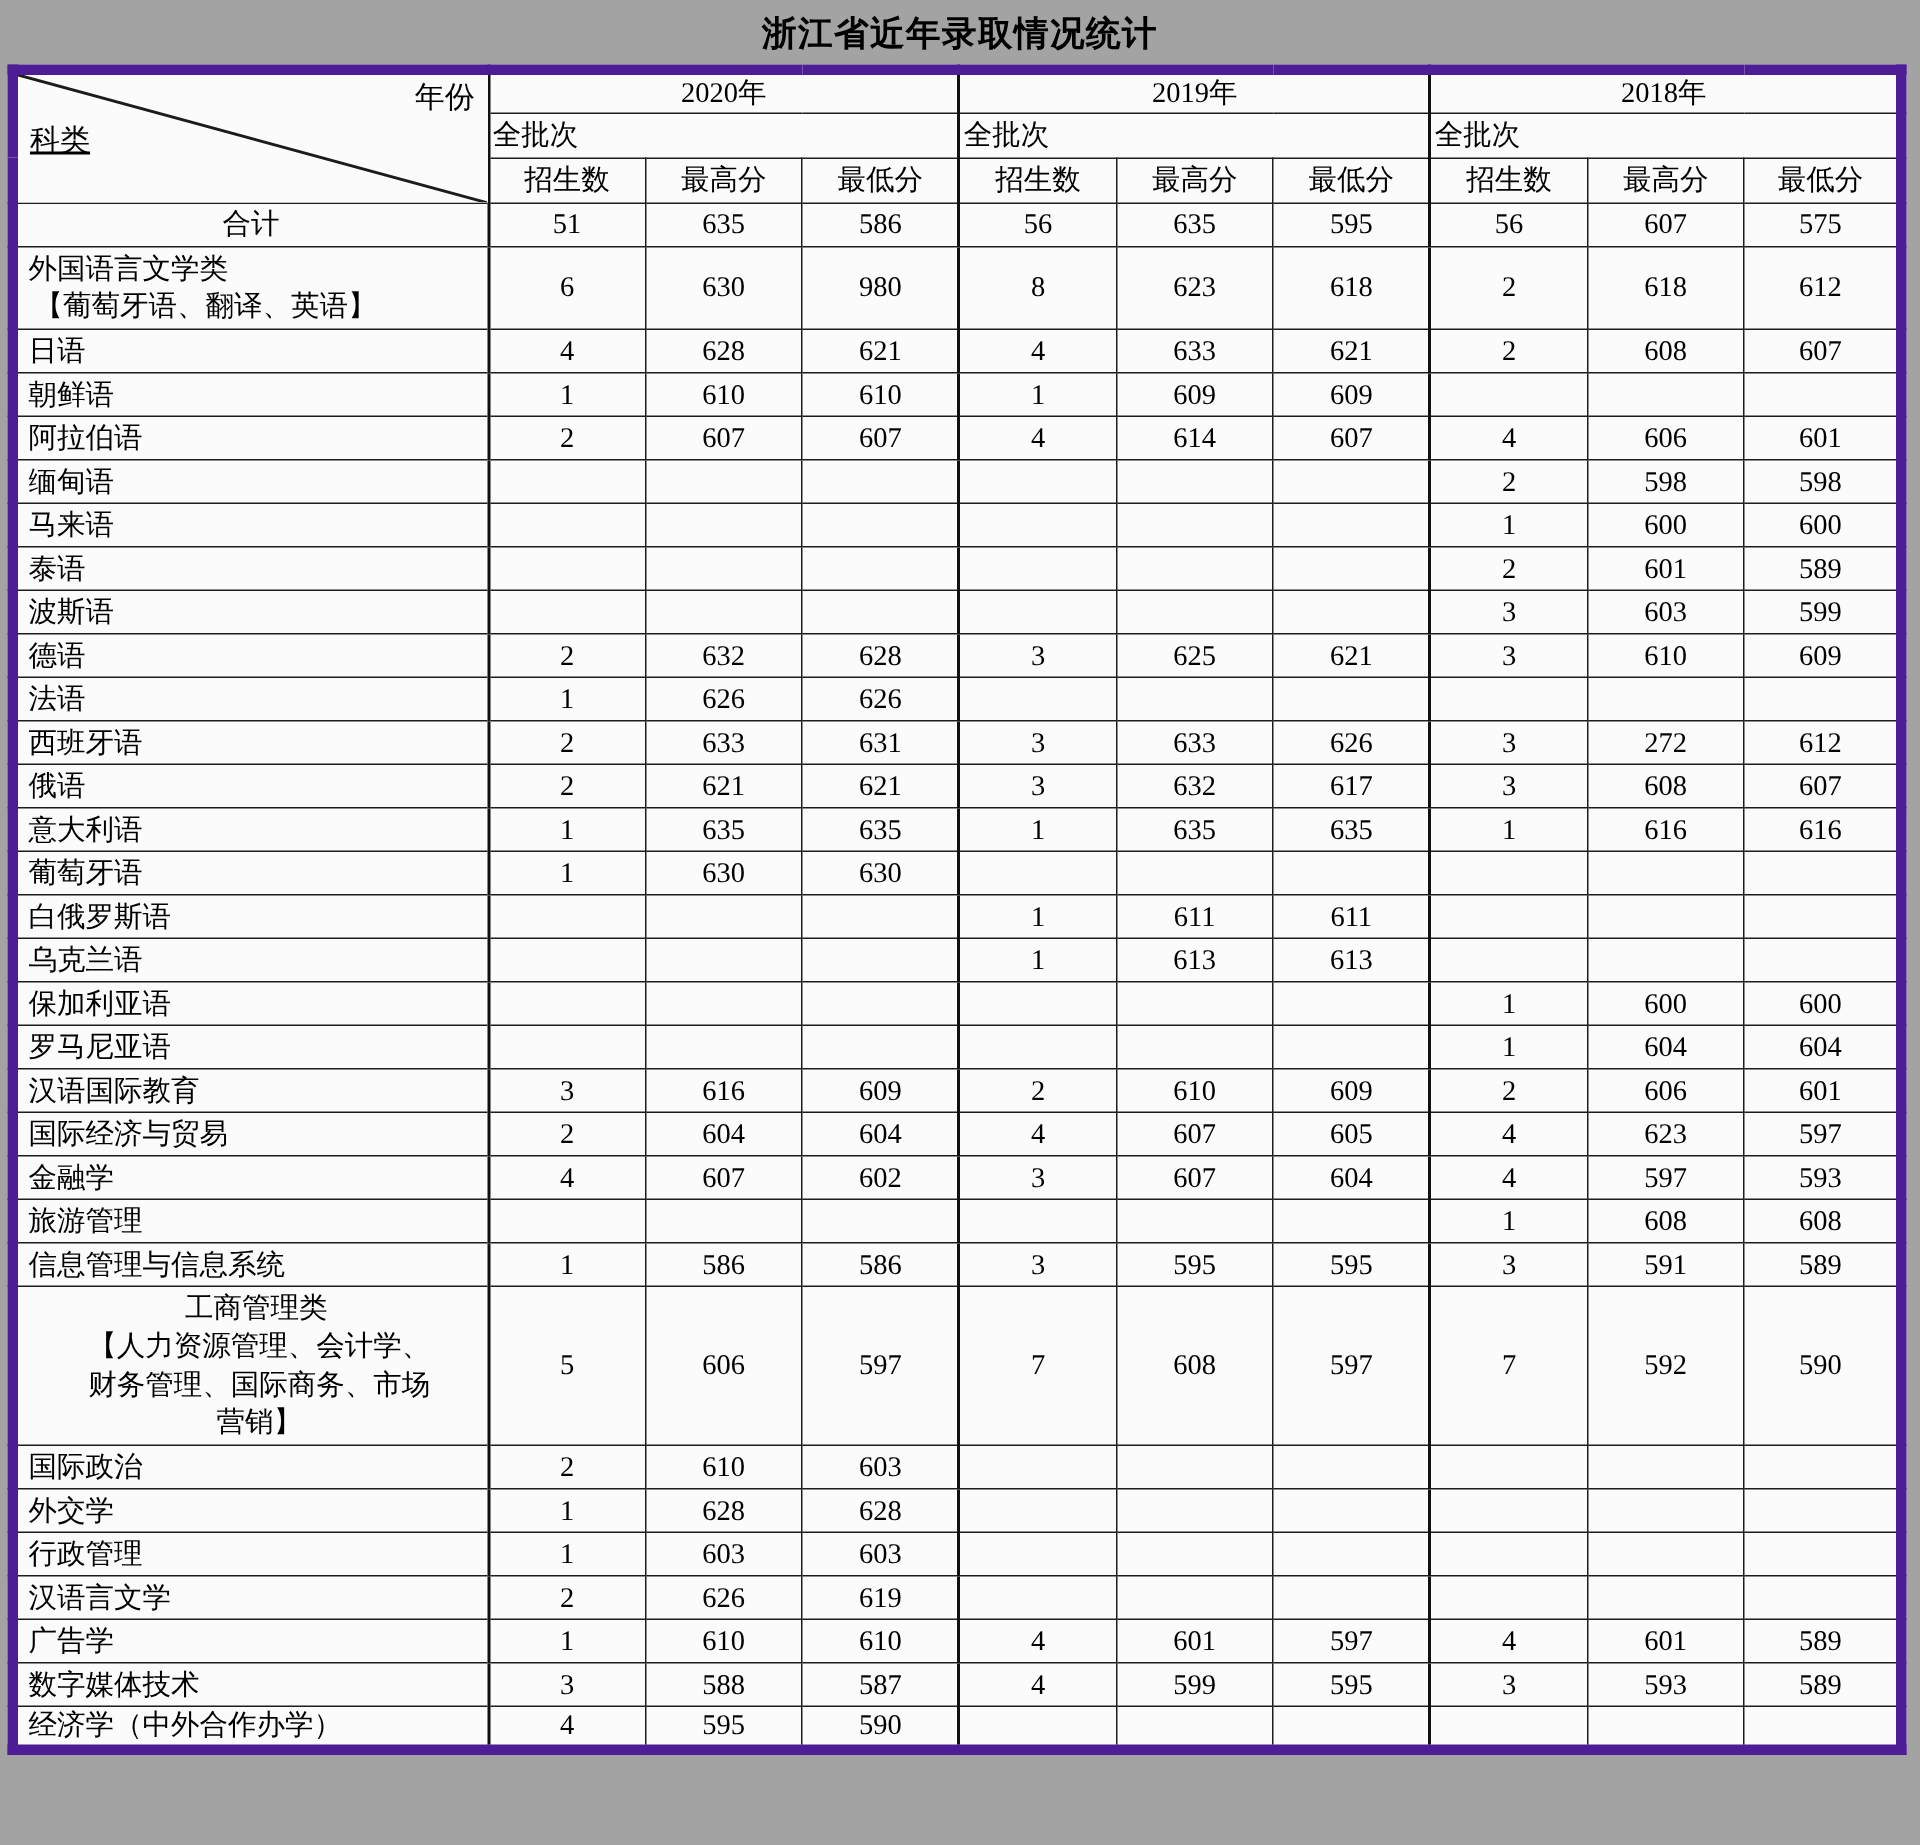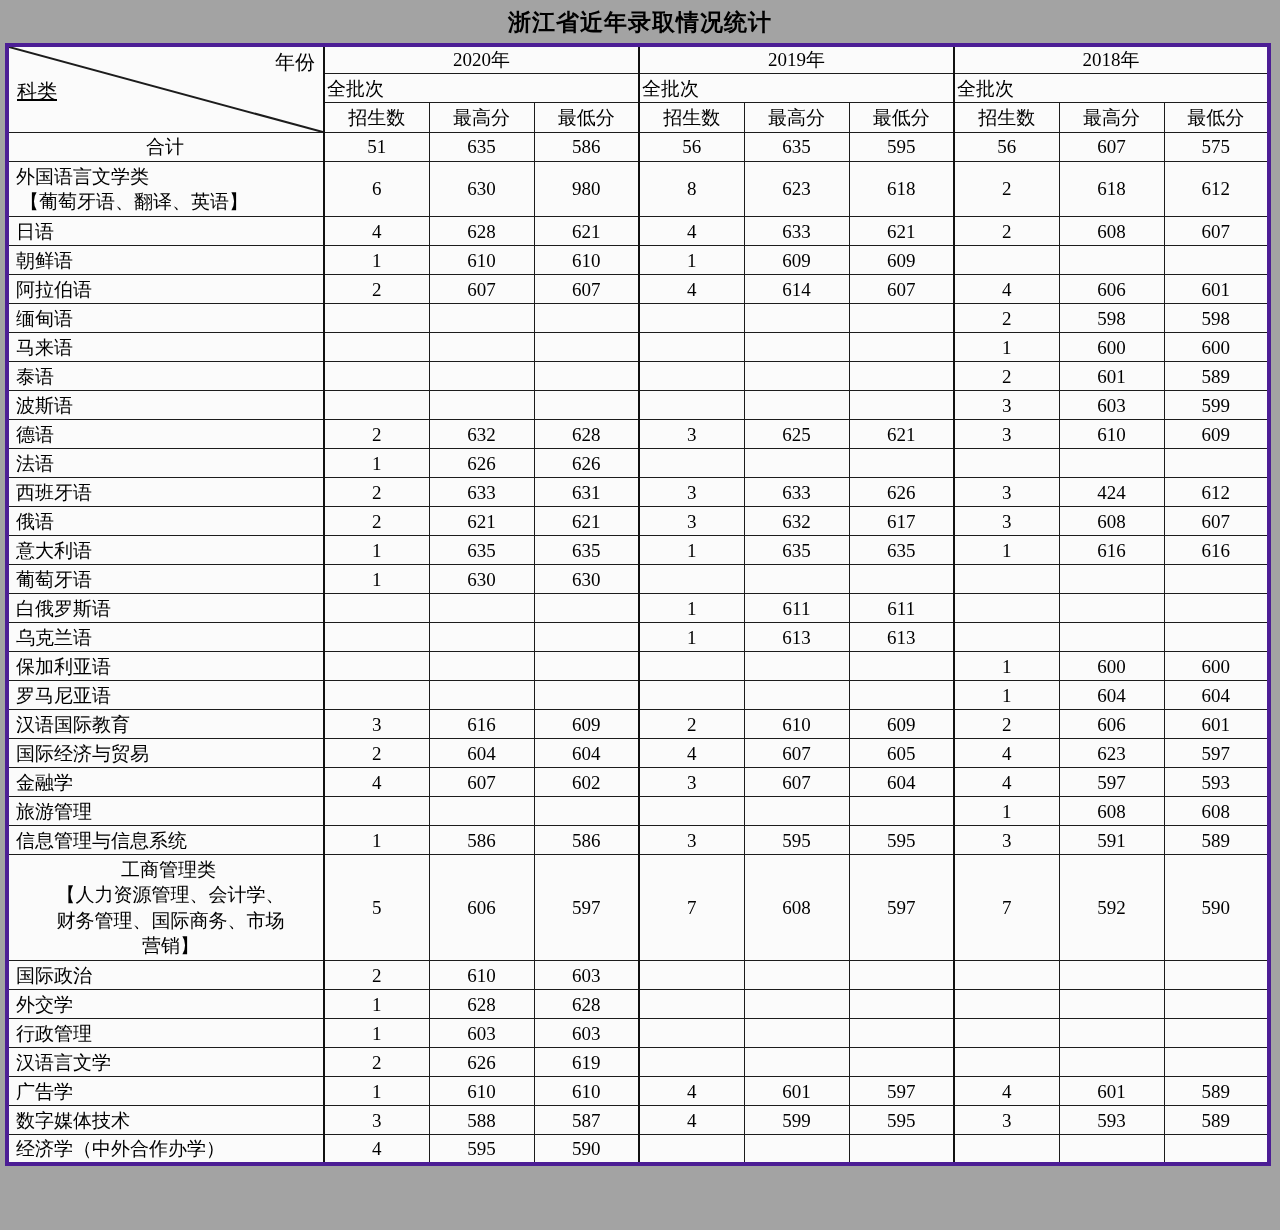--- a/index.html
+++ b/index.html
@@ -41,21 +41,21 @@
     font-weight: normal;
     font-size: 19px;
     padding: 0 2px;
     line-height: 1.12;
     height: 29px;
     box-sizing: border-box;
     background: #fbfbfb;
   }
   
   table.grid {
-    border: 4px solid #4c1d95;
+    border: 7px solid #4c1d95;
   }
   .c-label {
     width: 317px;
     text-align: left;
     padding-left: 7px !important;
     white-space: pre-line;
   }
   .c-num {
     width: 105px;
     text-align: center;
@@ -284,21 +284,21 @@
         </tr>
         <tr>
           <td class="c-label"><span class="ln">西班牙语</span></td>
           <td class="c-num yr-group-sep">2</td>
           <td class="c-num">633</td>
           <td class="c-num">631</td>
           <td class="c-num yr-group-sep">3</td>
           <td class="c-num">633</td>
           <td class="c-num">626</td>
           <td class="c-num yr-group-sep">3</td>
-          <td class="c-num">424</td>
+          <td class="c-num">272</td>
           <td class="c-num">612</td>
         </tr>
         <tr>
           <td class="c-label"><span class="ln">俄语</span></td>
           <td class="c-num yr-group-sep">2</td>
           <td class="c-num">621</td>
           <td class="c-num">621</td>
           <td class="c-num yr-group-sep">3</td>
           <td class="c-num">632</td>
           <td class="c-num">617</td>

